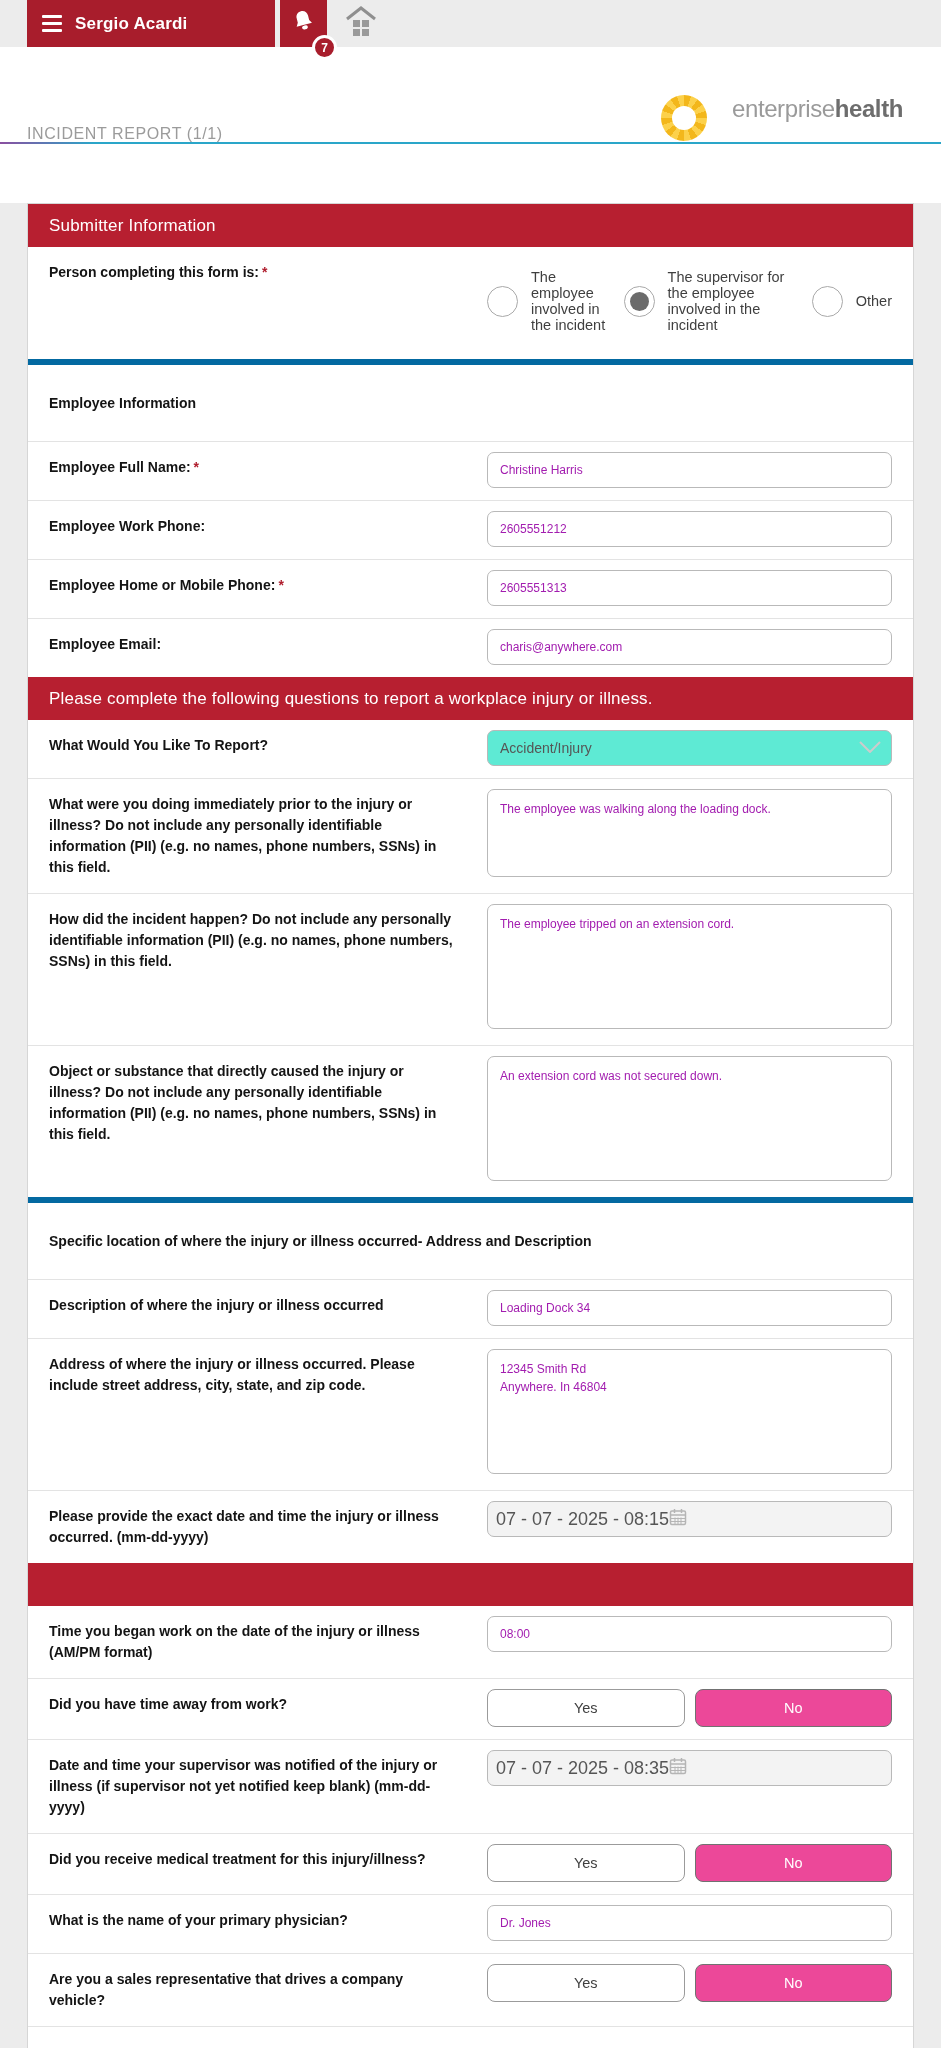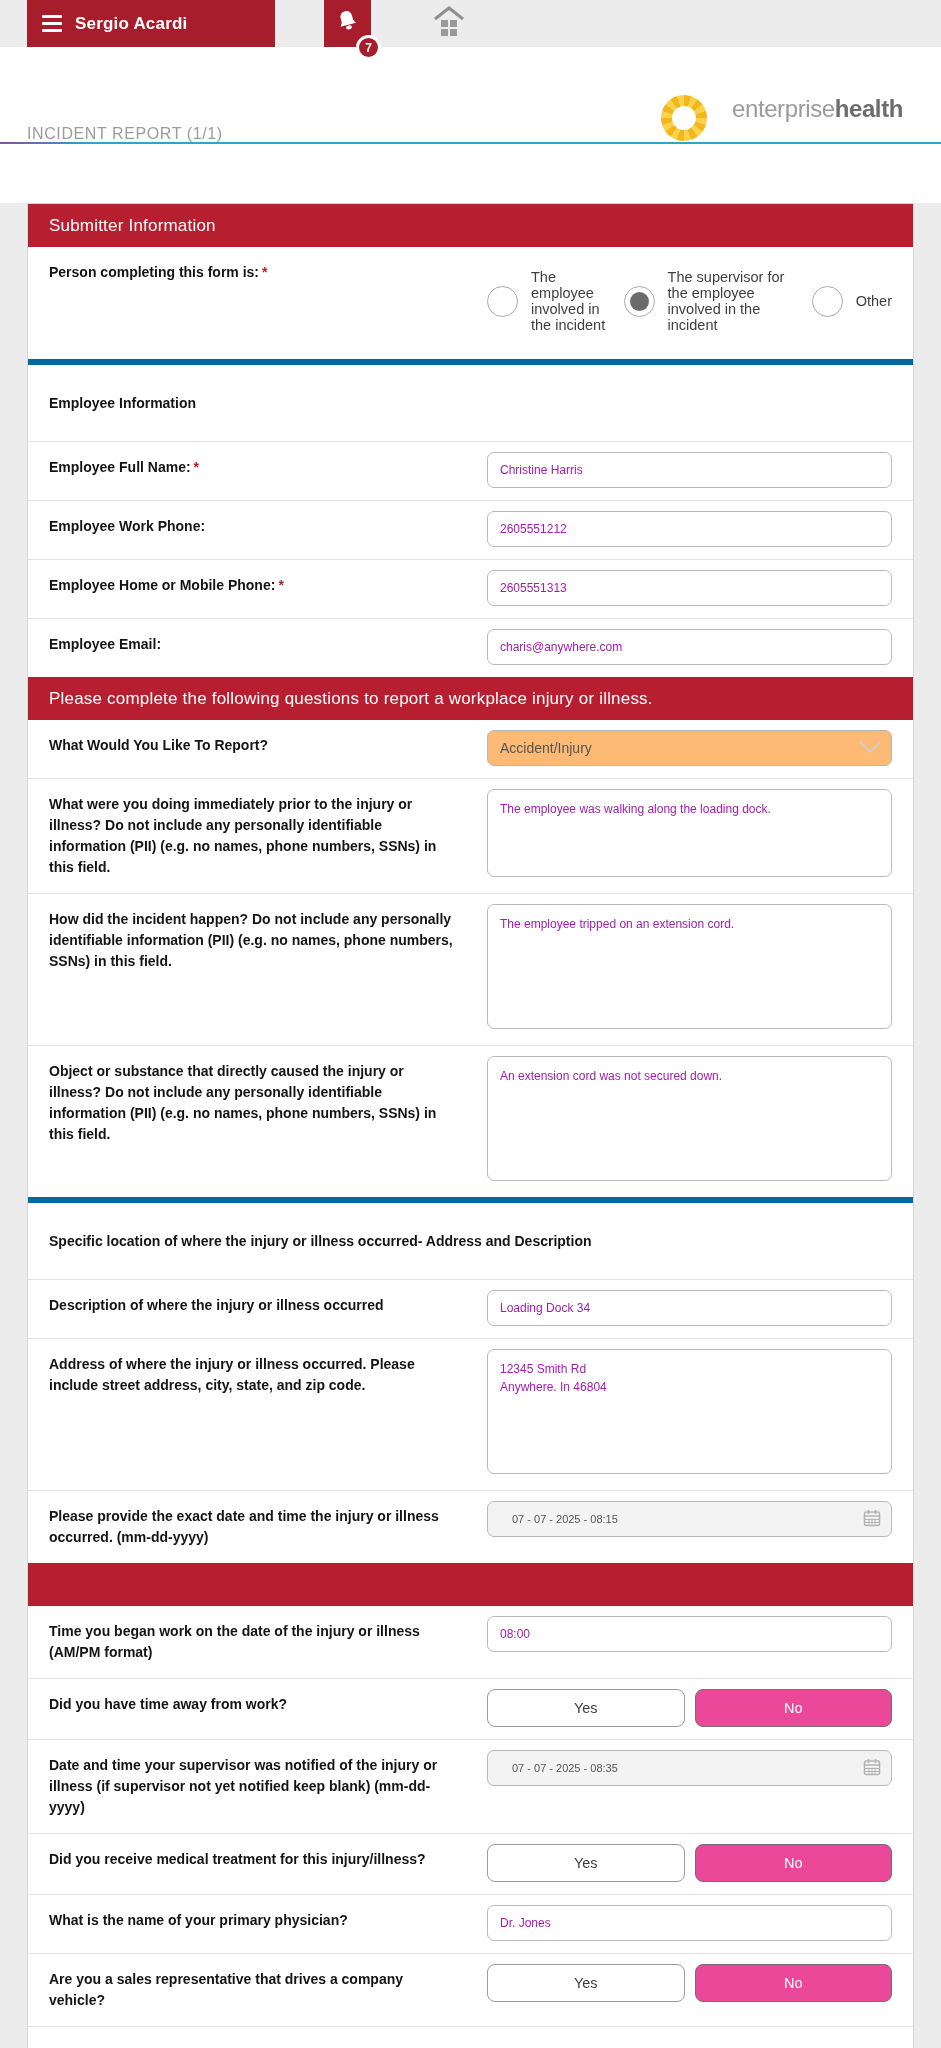--- a/index.html
+++ b/index.html
@@ -4,21 +4,21 @@
 <style>
   * { box-sizing: border-box; margin: 0; padding: 0; }
   html,body { width: 941px; }
   body {
     font-family: "Liberation Sans", sans-serif;
     background: #ececec;
     color: #141414;
   }
 
   
-  .topbar { height: 47px; background: #ececec; display: flex; align-items: stretch; gap: 44px; }
+  .topbar { height: 47px; background: #ececec; display: flex; align-items: stretch; }
   .user-block {
     margin-left: 27px; width: 248px; background: #a81d2c; color: #fff;
     display: flex; align-items: center; gap: 13px; padding-left: 15px; cursor: pointer;
   }
   .burger { width: 20px; display: flex; flex-direction: column; gap: 4px; }
   .burger span { height: 3px; background: #fff; border-radius: 1px; }
   .user-name { font-weight: 700; font-size: 17px; letter-spacing: .2px; }
   .bell-block {
     width: 47px; margin-left: 5px; background: #a81d2c; position: relative;
     display: flex; align-items: center; justify-content: center; cursor: pointer;
@@ -67,28 +67,28 @@
 
   .tb {
     width: 100%; height: 36px; border: 1px solid #b9b9b9; border-radius: 7px;
     padding: 0 12px; font-size: 12px; color: #a21caf; background: #fff;
     font-family: "Liberation Sans", sans-serif; outline: none;
   }
   textarea.tb { padding: 10px 12px; resize: none; line-height: 1.5; }
   .h110 { height: 88px; } .h125 { height: 125px; }
 
   .datebox {
-    background: #f3f3f3; display: flex; align-items: center; justify-content: space-between;
-    height: 36px; border: 1px solid #b9b9b9; border-radius: 7px; padding: 0 10px 0 24px;
-    font-size: 11px; color: #555; cursor: pointer;
+    background: #f3f3f3; display: flex; align-items: center; 
+    height: 36px; border: 1px solid #b9b9b9; border-radius: 7px; padding: 0 10px 0 8px;
+    font-size: 18px; color: #555; cursor: pointer;
   }
   .selectbox {
     height: 36px; border: 1px solid #b9b9b9; border-radius: 7px; padding: 0 10px 0 12px;
     display: flex; align-items: center; justify-content: space-between;
-    font-size: 14px; color: #555; background: #fdba74; cursor: pointer;
+    font-size: 14px; color: #555; background: #5eead4; cursor: pointer;
   }
 
   .subhead { padding: 30px 21px; font-weight: 700; font-size: 14px; border-top: 6px solid #0369a1; }
 
   
   .radio-col { display: flex; flex-direction: row; gap: 9px; padding: 12px 0 14px; }
   .radio-opt { display: flex; align-items: center; gap: 13px; font-size: 14.5px; color: #3f3f3f; cursor: pointer; }
   .radio { width: 31px; height: 31px; border: 1px solid #a9a9a9; border-radius: 50%; flex: none; position: relative; background: #fff; }
   .radio.sel::after { content:''; position: absolute; inset: 5px; background: #6b6b6b; border-radius: 50%; }
 

